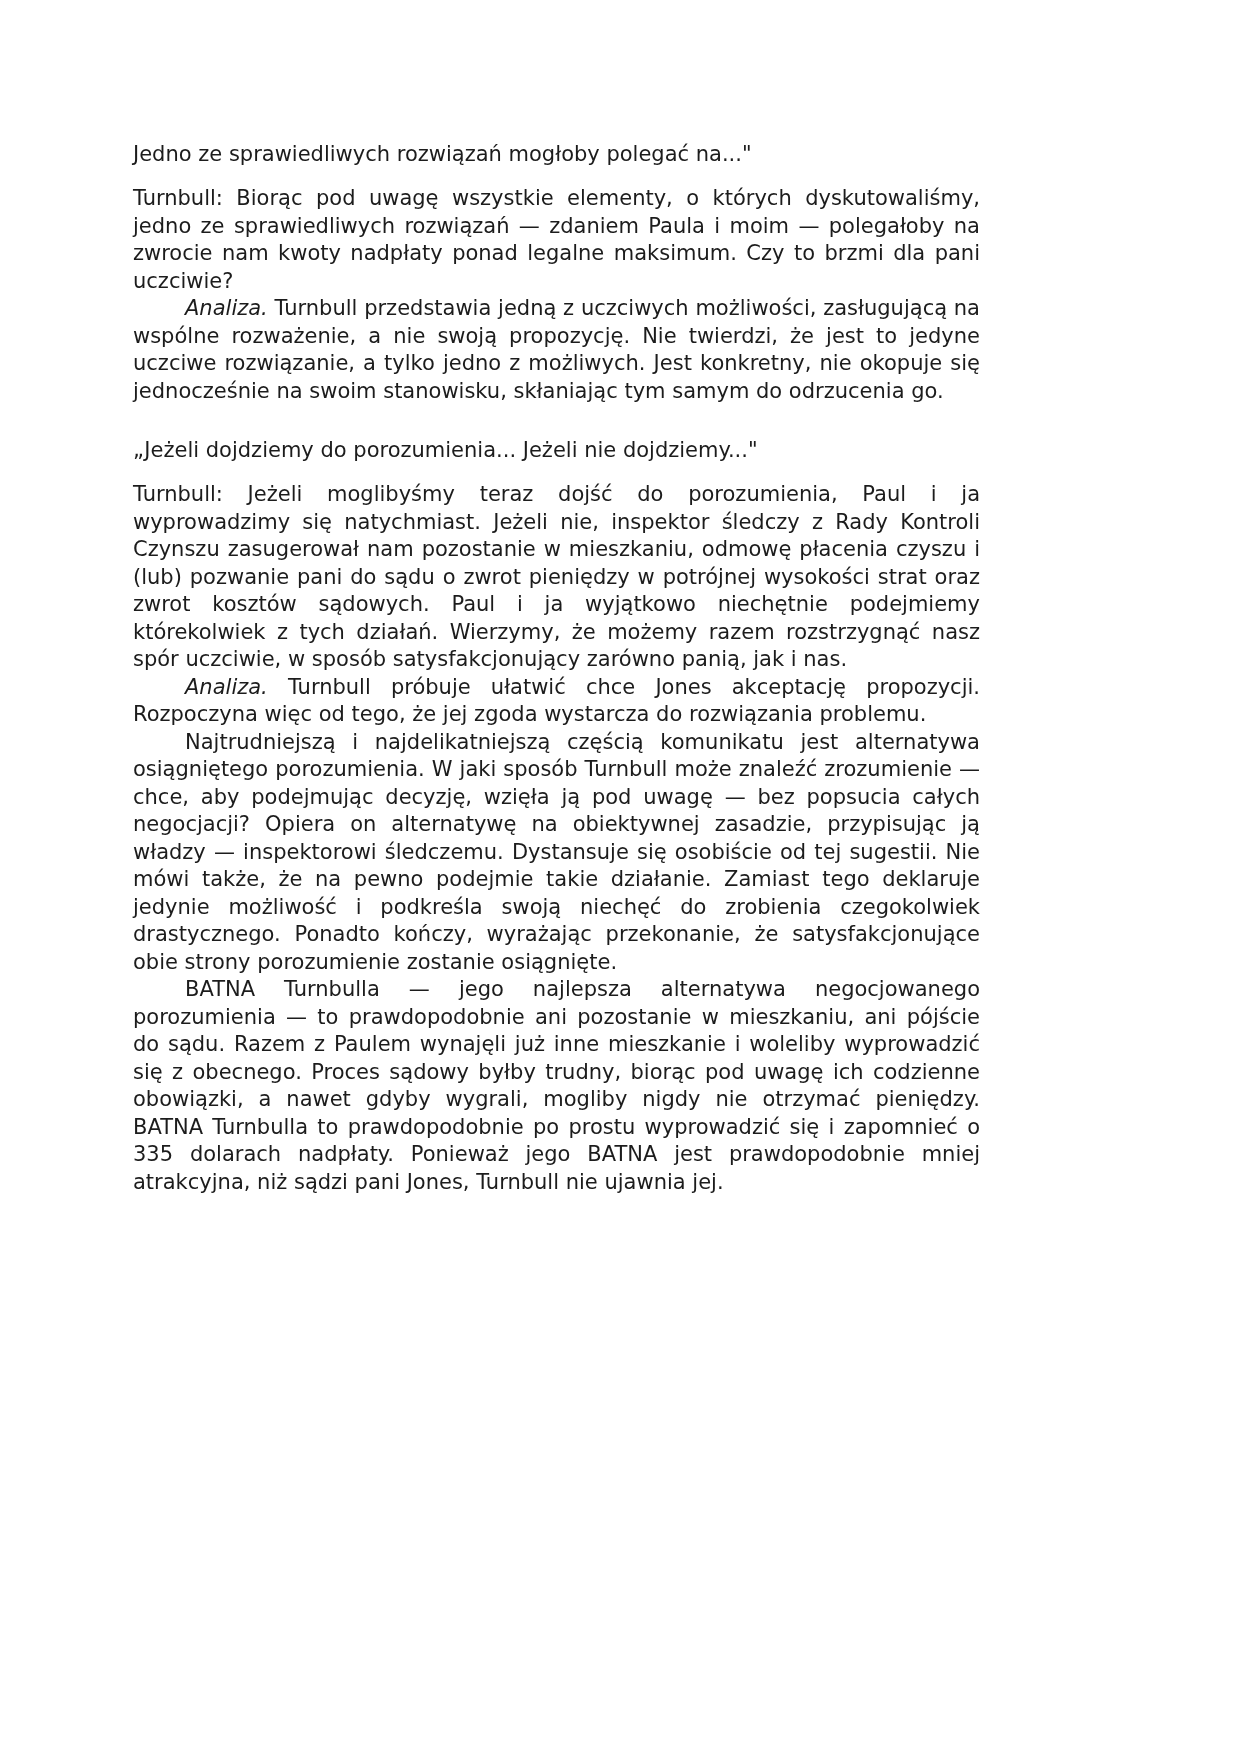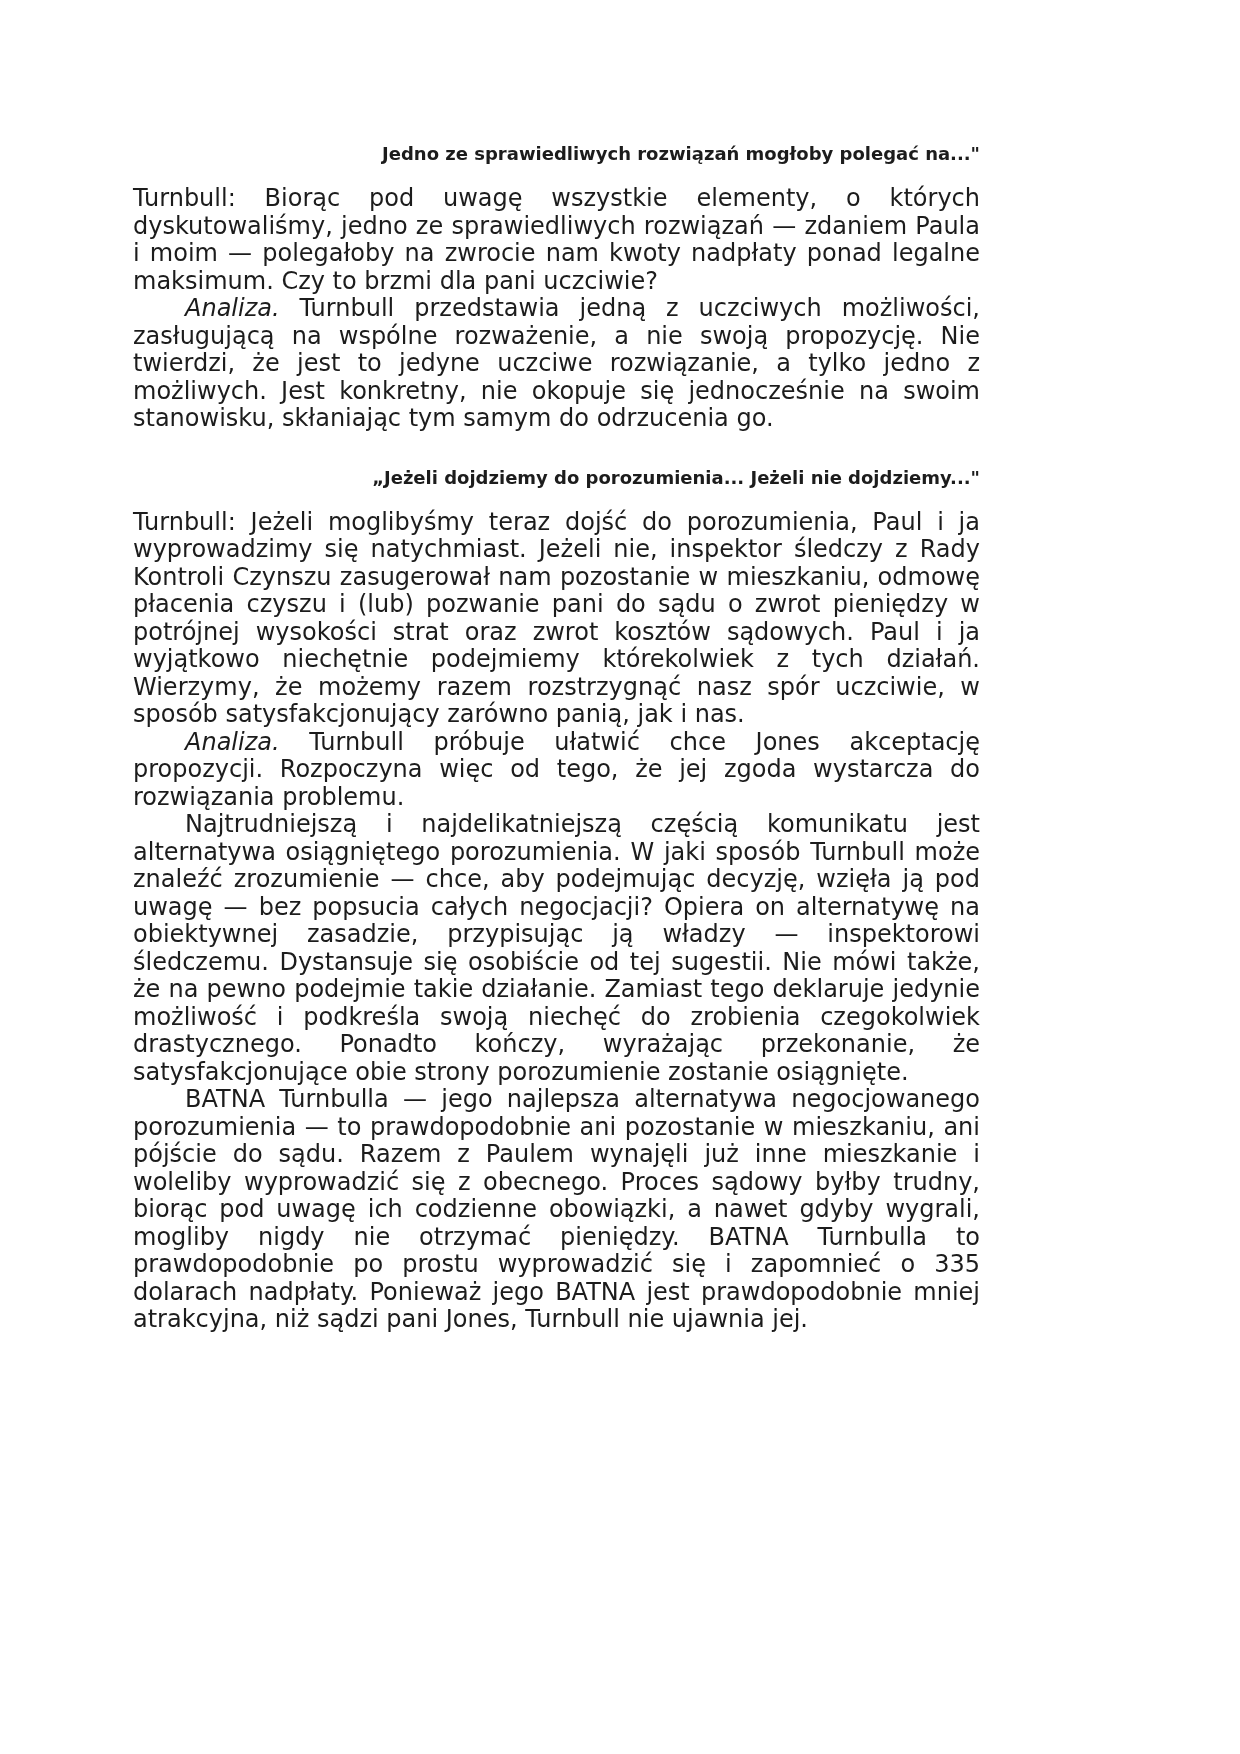--- a/index.html
+++ b/index.html
@@ -14,32 +14,31 @@
     font-family: "DejaVu Sans", "Liberation Sans", sans-serif;
     color: #1c1c1c;
   }
   .doc {
     position: absolute;
     left: 133px;
     top: 140px;
     width: 847px;
   }
   .heading {
-    font-size: 18px;
+    font-size: 21px;
     line-height: 28px;
-    font-weight: bold;
+    font-weight: normal;
     margin: 0 0 17px 0;
-    text-align: right;
+    text-align: left;
   }
   .heading.second {
     margin-top: 31px;
-    margin-left: 22px;
   }
   p.para {
-    font-size: 24px;
+    font-size: 21px;
     line-height: 27.5px;
     margin: 0;
     text-align: justify;
     text-justify: inter-word;
   }
   p.para.indent {
     text-indent: 52px;
   }
   p.para i {
     font-style: italic;

